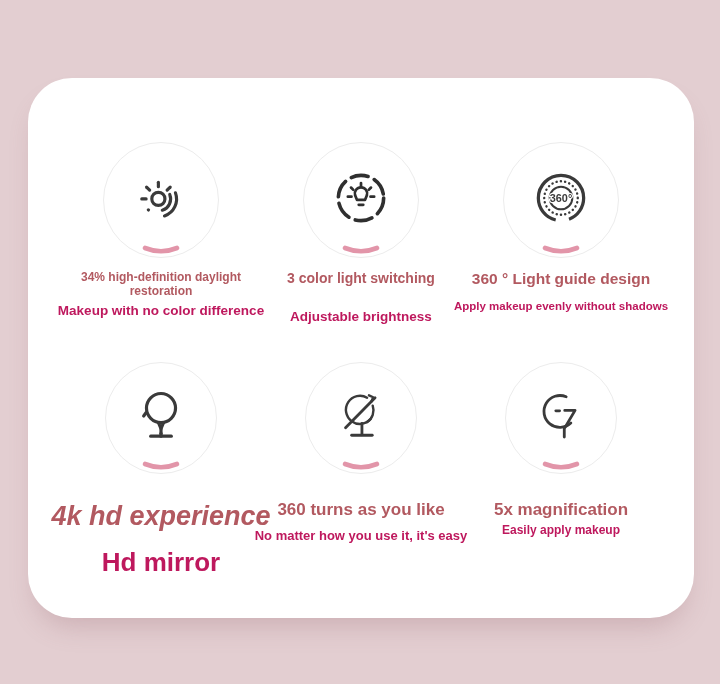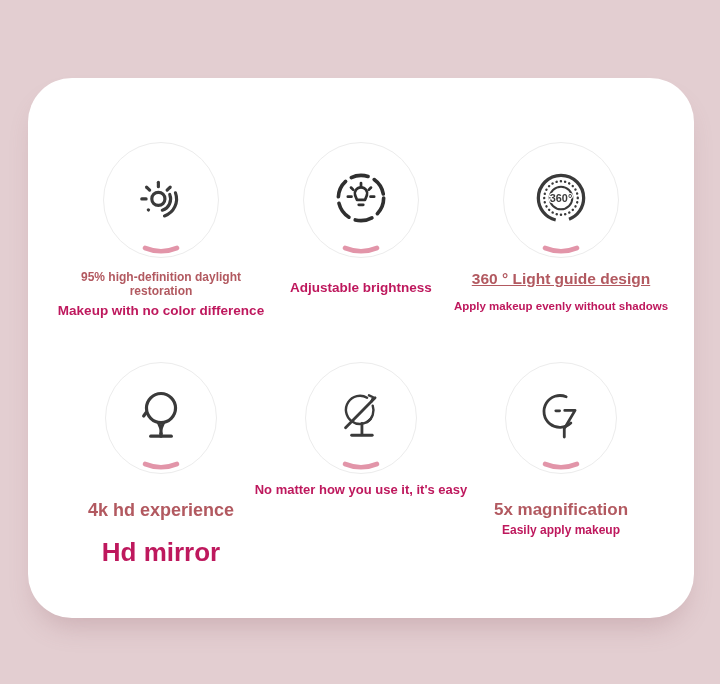--- a/index.html
+++ b/index.html
@@ -70,25 +70,25 @@
     margin-top: 6px;
     white-space: nowrap;
     line-height: 1.15;
   }
   .row2 .title { margin-top: 26px; }
   .row2 .subtitle { margin-top: 4px; }
 
   
   .f1 .title { font-size: 12px; white-space: normal; max-width: 182px; line-height: 1.18; }
   .f2 .title { font-size: 14px; }
-  .f3 .title { font-size: 15.5px; text-decoration: underline; }
+  .f3 .title { font-size: 15.5px; }
   .f1 .subtitle { font-size: 13.5px; margin-top: 5px; }
   .f2 .subtitle { font-size: 13.5px; margin-top: 22px; }
   .f3 .subtitle { font-size: 11.5px; margin-top: 11px; }
-  .f4 .title { font-size: 18px; }
+  .f4 .title { font-size: 27px; font-style: italic; }
   .f5 .title { font-size: 17px; }
   .f6 .title { font-size: 17px; }
   .f4 .subtitle { font-size: 26px; margin-top: 16px; }
   .f5 .subtitle { font-size: 13px; margin-top: 9px; }
   .f6 .subtitle { font-size: 12px; }
 </style>
 </head>
 <body>
 
 <div class="stage">
@@ -110,21 +110,21 @@
                 <path d="M48.5 26 A 20.5 20.5 0 0 1 36 52.5"></path>
               </g>
             </svg>
           </span>
           <span class="swoosh">
             <svg width="40" height="12" viewBox="0 0 40 12">
               <path d="M4 3 Q20 9.5 36 3" fill="none" stroke="#e295a9" stroke-width="4.6" stroke-linecap="round"></path>
             </svg>
           </span>
         </div>
-        <div class="title">95% high-definition daylight restoration</div>
+        <div class="title">34% high-definition daylight restoration</div>
         <div class="subtitle">Makeup with no color difference</div>
       </div>
 
       <div class="feature row1 f2">
         <div class="circle">
           <span>
             <svg width="58" height="58" viewBox="0 0 64 64">
               <g fill="none" stroke="#2f2f2f" stroke-linecap="round" stroke-linejoin="round">
                 <circle cx="32" cy="32" r="25" stroke-width="4" stroke-dasharray="19 7.5"></circle>
                 <g stroke-width="3">
@@ -138,20 +138,21 @@
                 </g>
               </g>
             </svg>
           </span>
           <span class="swoosh">
             <svg width="40" height="12" viewBox="0 0 40 12">
               <path d="M4 3 Q20 9.5 36 3" fill="none" stroke="#e295a9" stroke-width="4.6" stroke-linecap="round"></path>
             </svg>
           </span>
         </div>
+        <div class="title">3 color light switching</div>
         <div class="subtitle">Adjustable brightness</div>
       </div>
 
       <div class="feature row1 f3">
         <div class="circle">
           <span>
             <svg width="58" height="58" viewBox="0 0 64 64">
               <g fill="none" stroke="#3a3a3a">
                 <circle cx="32" cy="32" r="25" stroke-width="3.6" stroke-dasharray="30 15 200"></circle>
                 <circle cx="32" cy="32" r="18.5" stroke-width="2.6" stroke-dasharray="0.2 4.6" stroke-linecap="round"></circle>
@@ -207,20 +208,21 @@
                 <path stroke-width="3" d="M22 52.5 h22"></path>
               </g>
             </svg>
           </span>
           <span class="swoosh">
             <svg width="40" height="12" viewBox="0 0 40 12">
               <path d="M4 3 Q20 9.5 36 3" fill="none" stroke="#e295a9" stroke-width="4.6" stroke-linecap="round"></path>
             </svg>
           </span>
         </div>
+        <div class="title">360 turns as you like</div>
         <div class="subtitle">No matter how you use it, it's easy</div>
       </div>
 
       <div class="feature row2 f6">
         <div class="circle">
           <span>
             <svg width="60" height="60" viewBox="0 0 64 64">
               <g fill="none" stroke="#3a3a3a" stroke-width="3" stroke-linecap="round" stroke-linejoin="round">
                 <path d="M37.5 11.5 A 17 17 0 1 0 42.5 39.5"></path>
                 <path d="M26.5 26.5 h4"></path>

